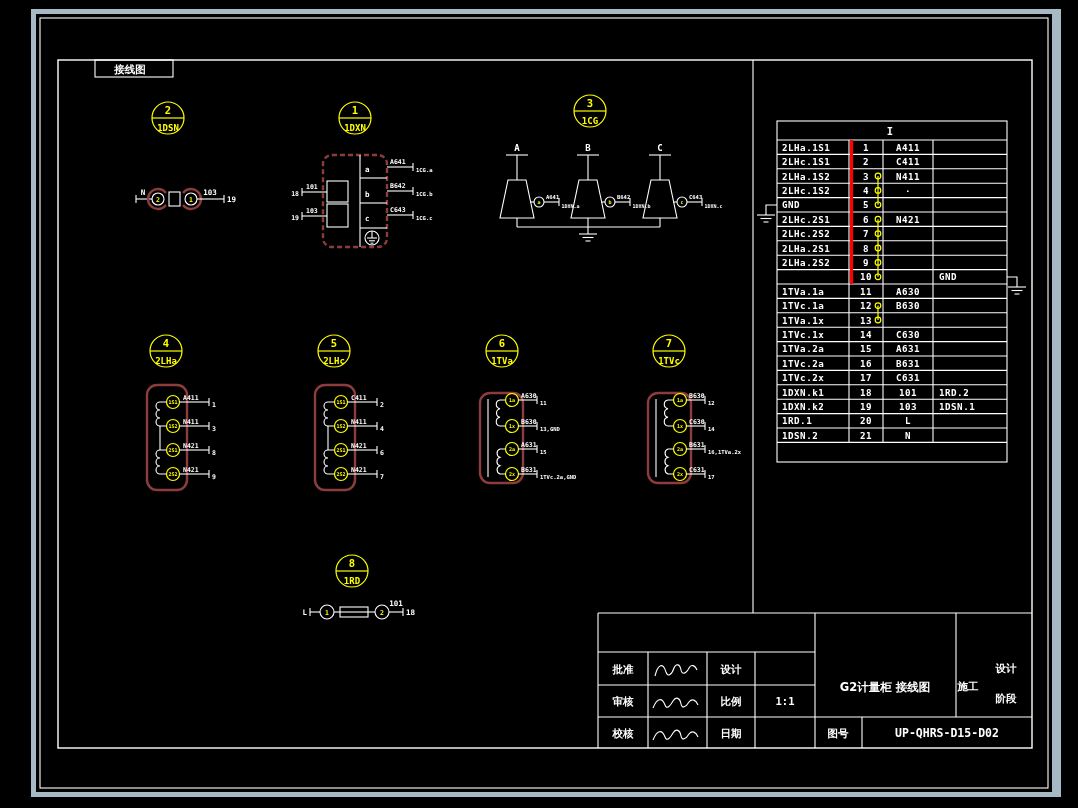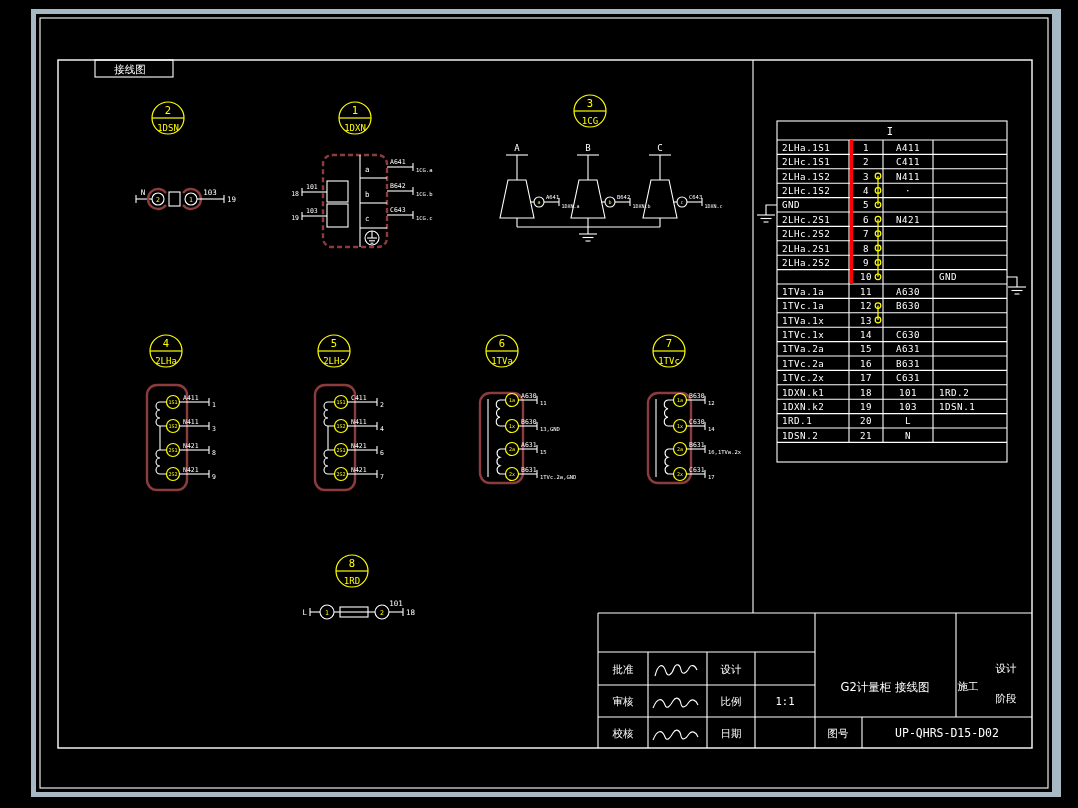--- a/index.html
+++ b/index.html
@@ -1,16 +1,16 @@
 <!DOCTYPE html>
 <html><head>
 <meta charset="utf-8">
 <style>
   html,body{margin:0;padding:0;background:#000;}
-  .canvas{position:relative;width:1078px;height:808px;overflow:hidden;}
+  .canvas{position:relative;width:1078px;height:808px;overflow:hidden;font-weight:bold;}
   svg{position:absolute;left:0;top:0;}
   svg text{font-family:"DejaVu Sans Mono","Liberation Mono",monospace;fill:#fff;}
   .cjk{font-family:"DejaVu Sans","Liberation Sans",sans-serif;}
   .ln{stroke:#fff;stroke-width:1.1;fill:none;}
   .yln{stroke:#ffff00;stroke-width:1.2;fill:none;}
   .mln{stroke:#8c3c3c;stroke-width:2.4;fill:none;}
   .ty{fill:#ffff00;}
   .mid{text-anchor:middle;}
   .end{text-anchor:end;}
   .t5{font-size:5px;}

